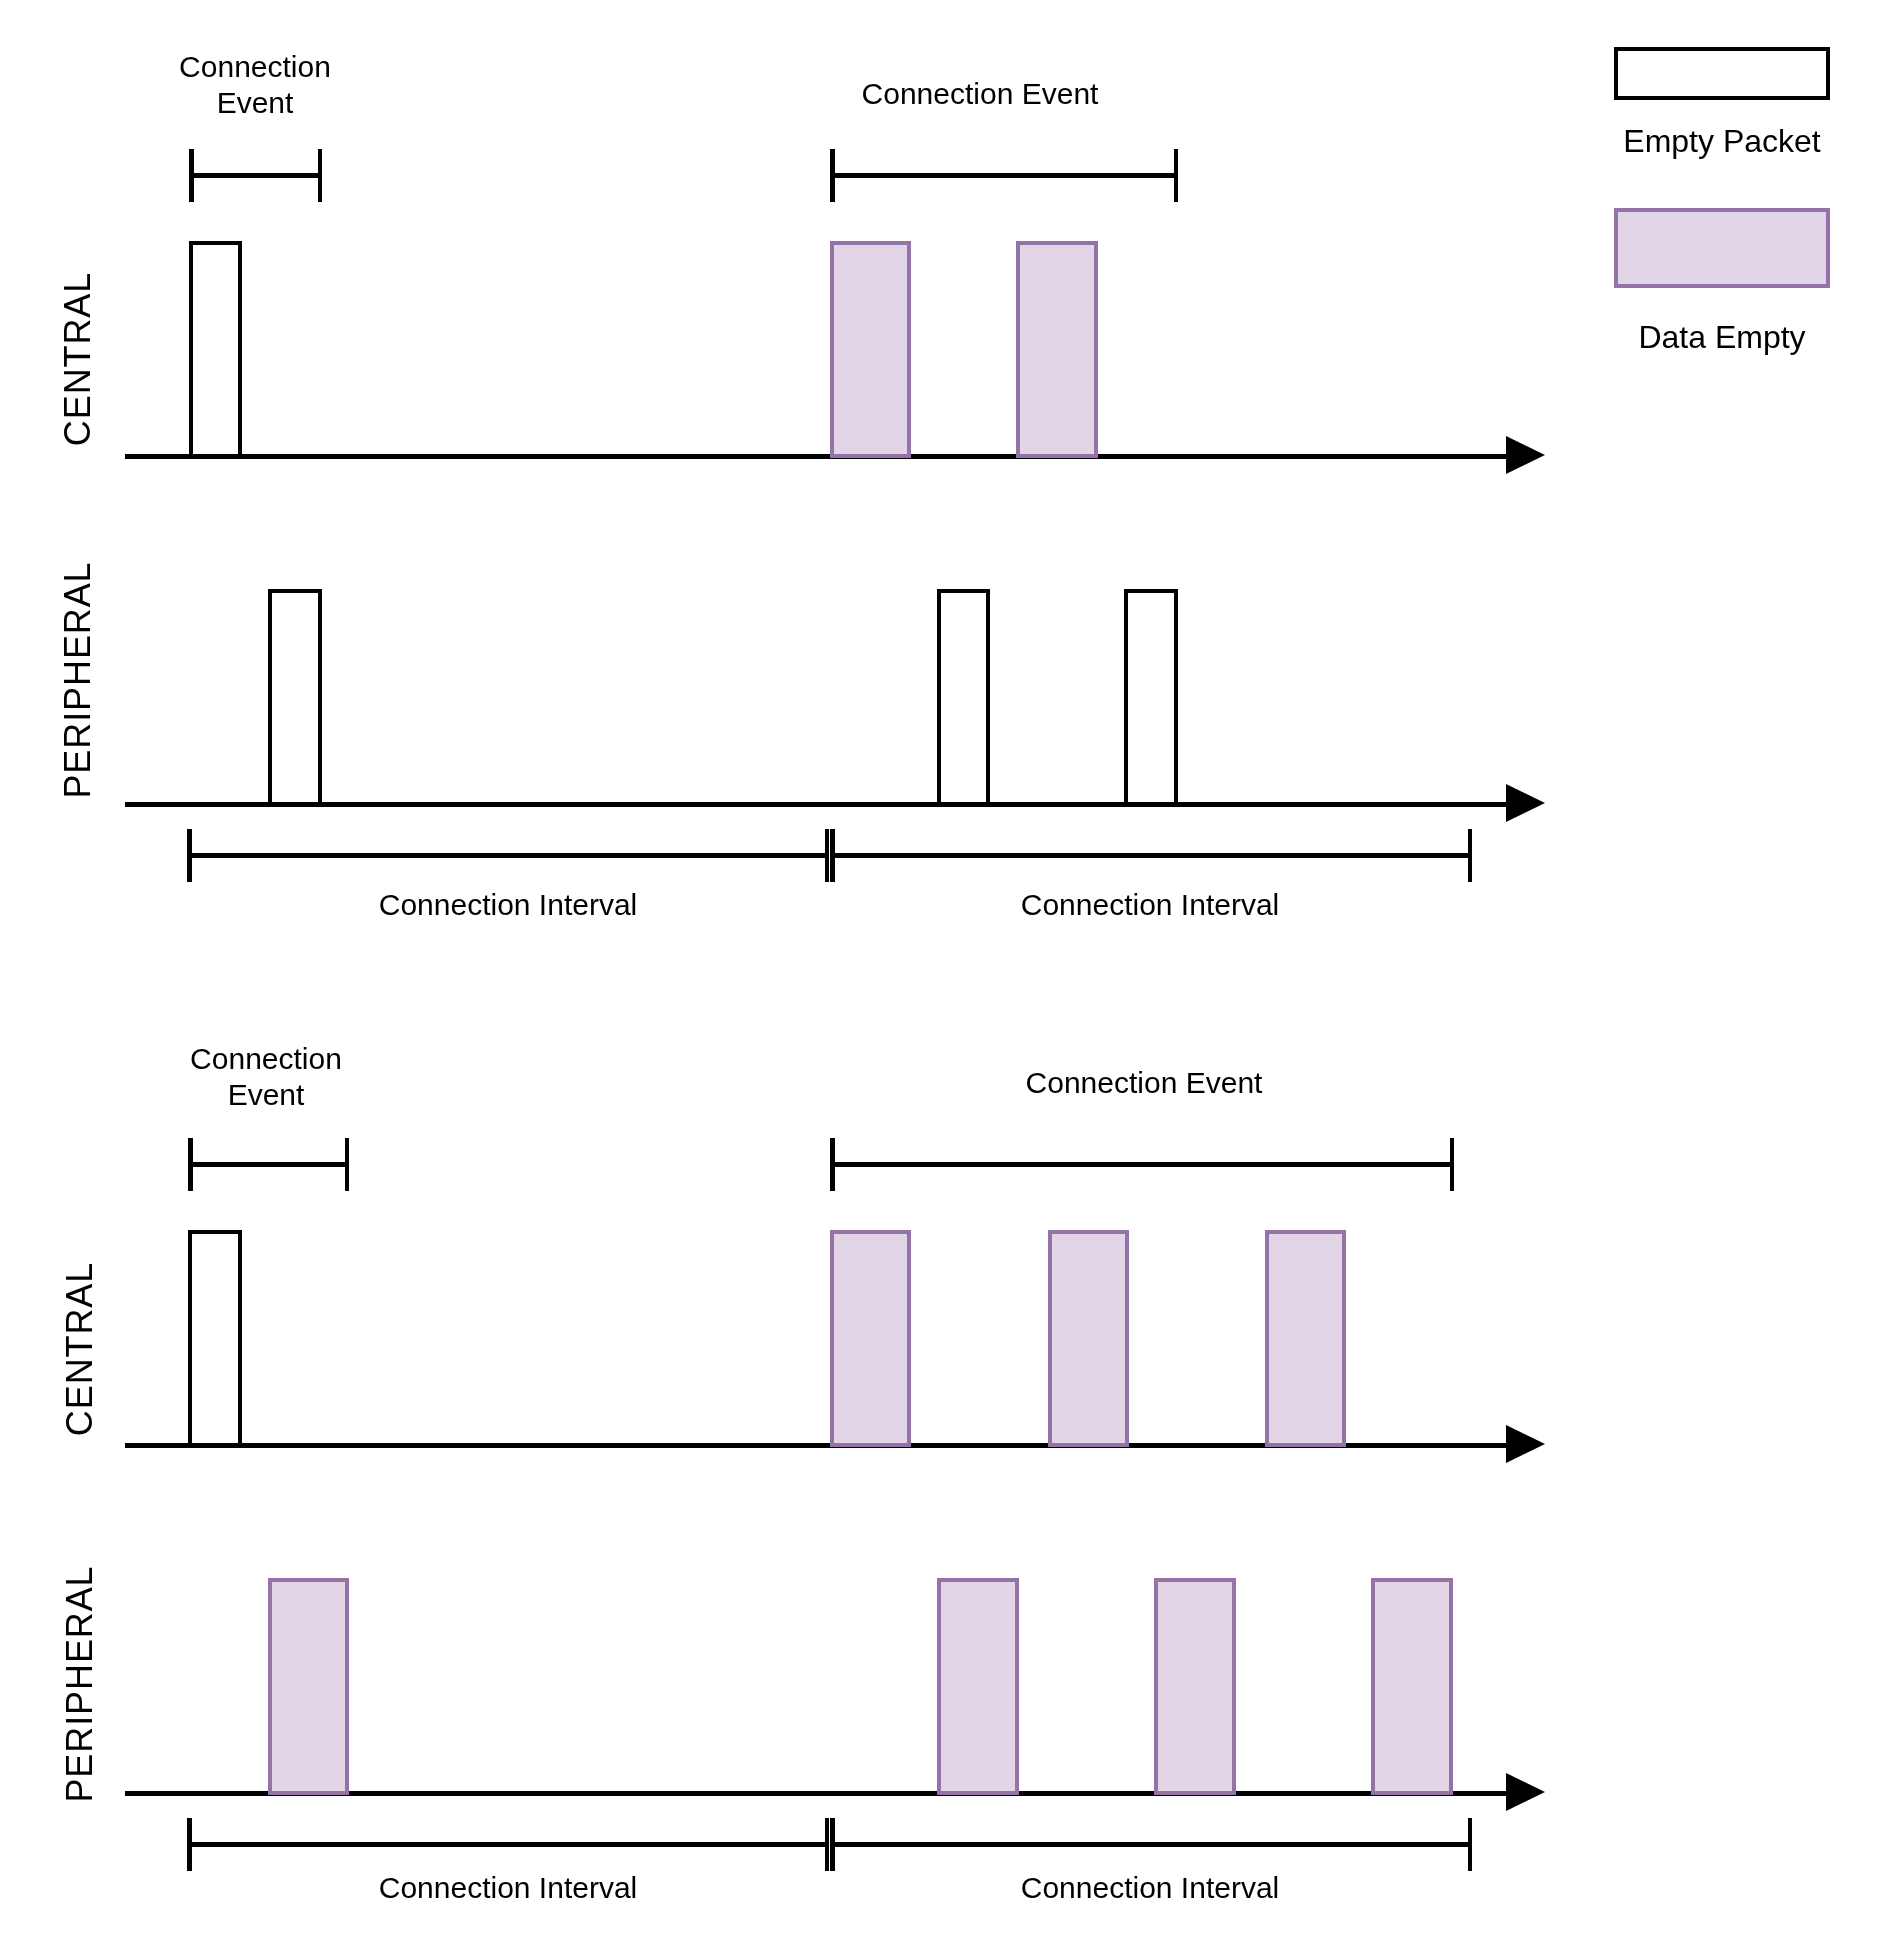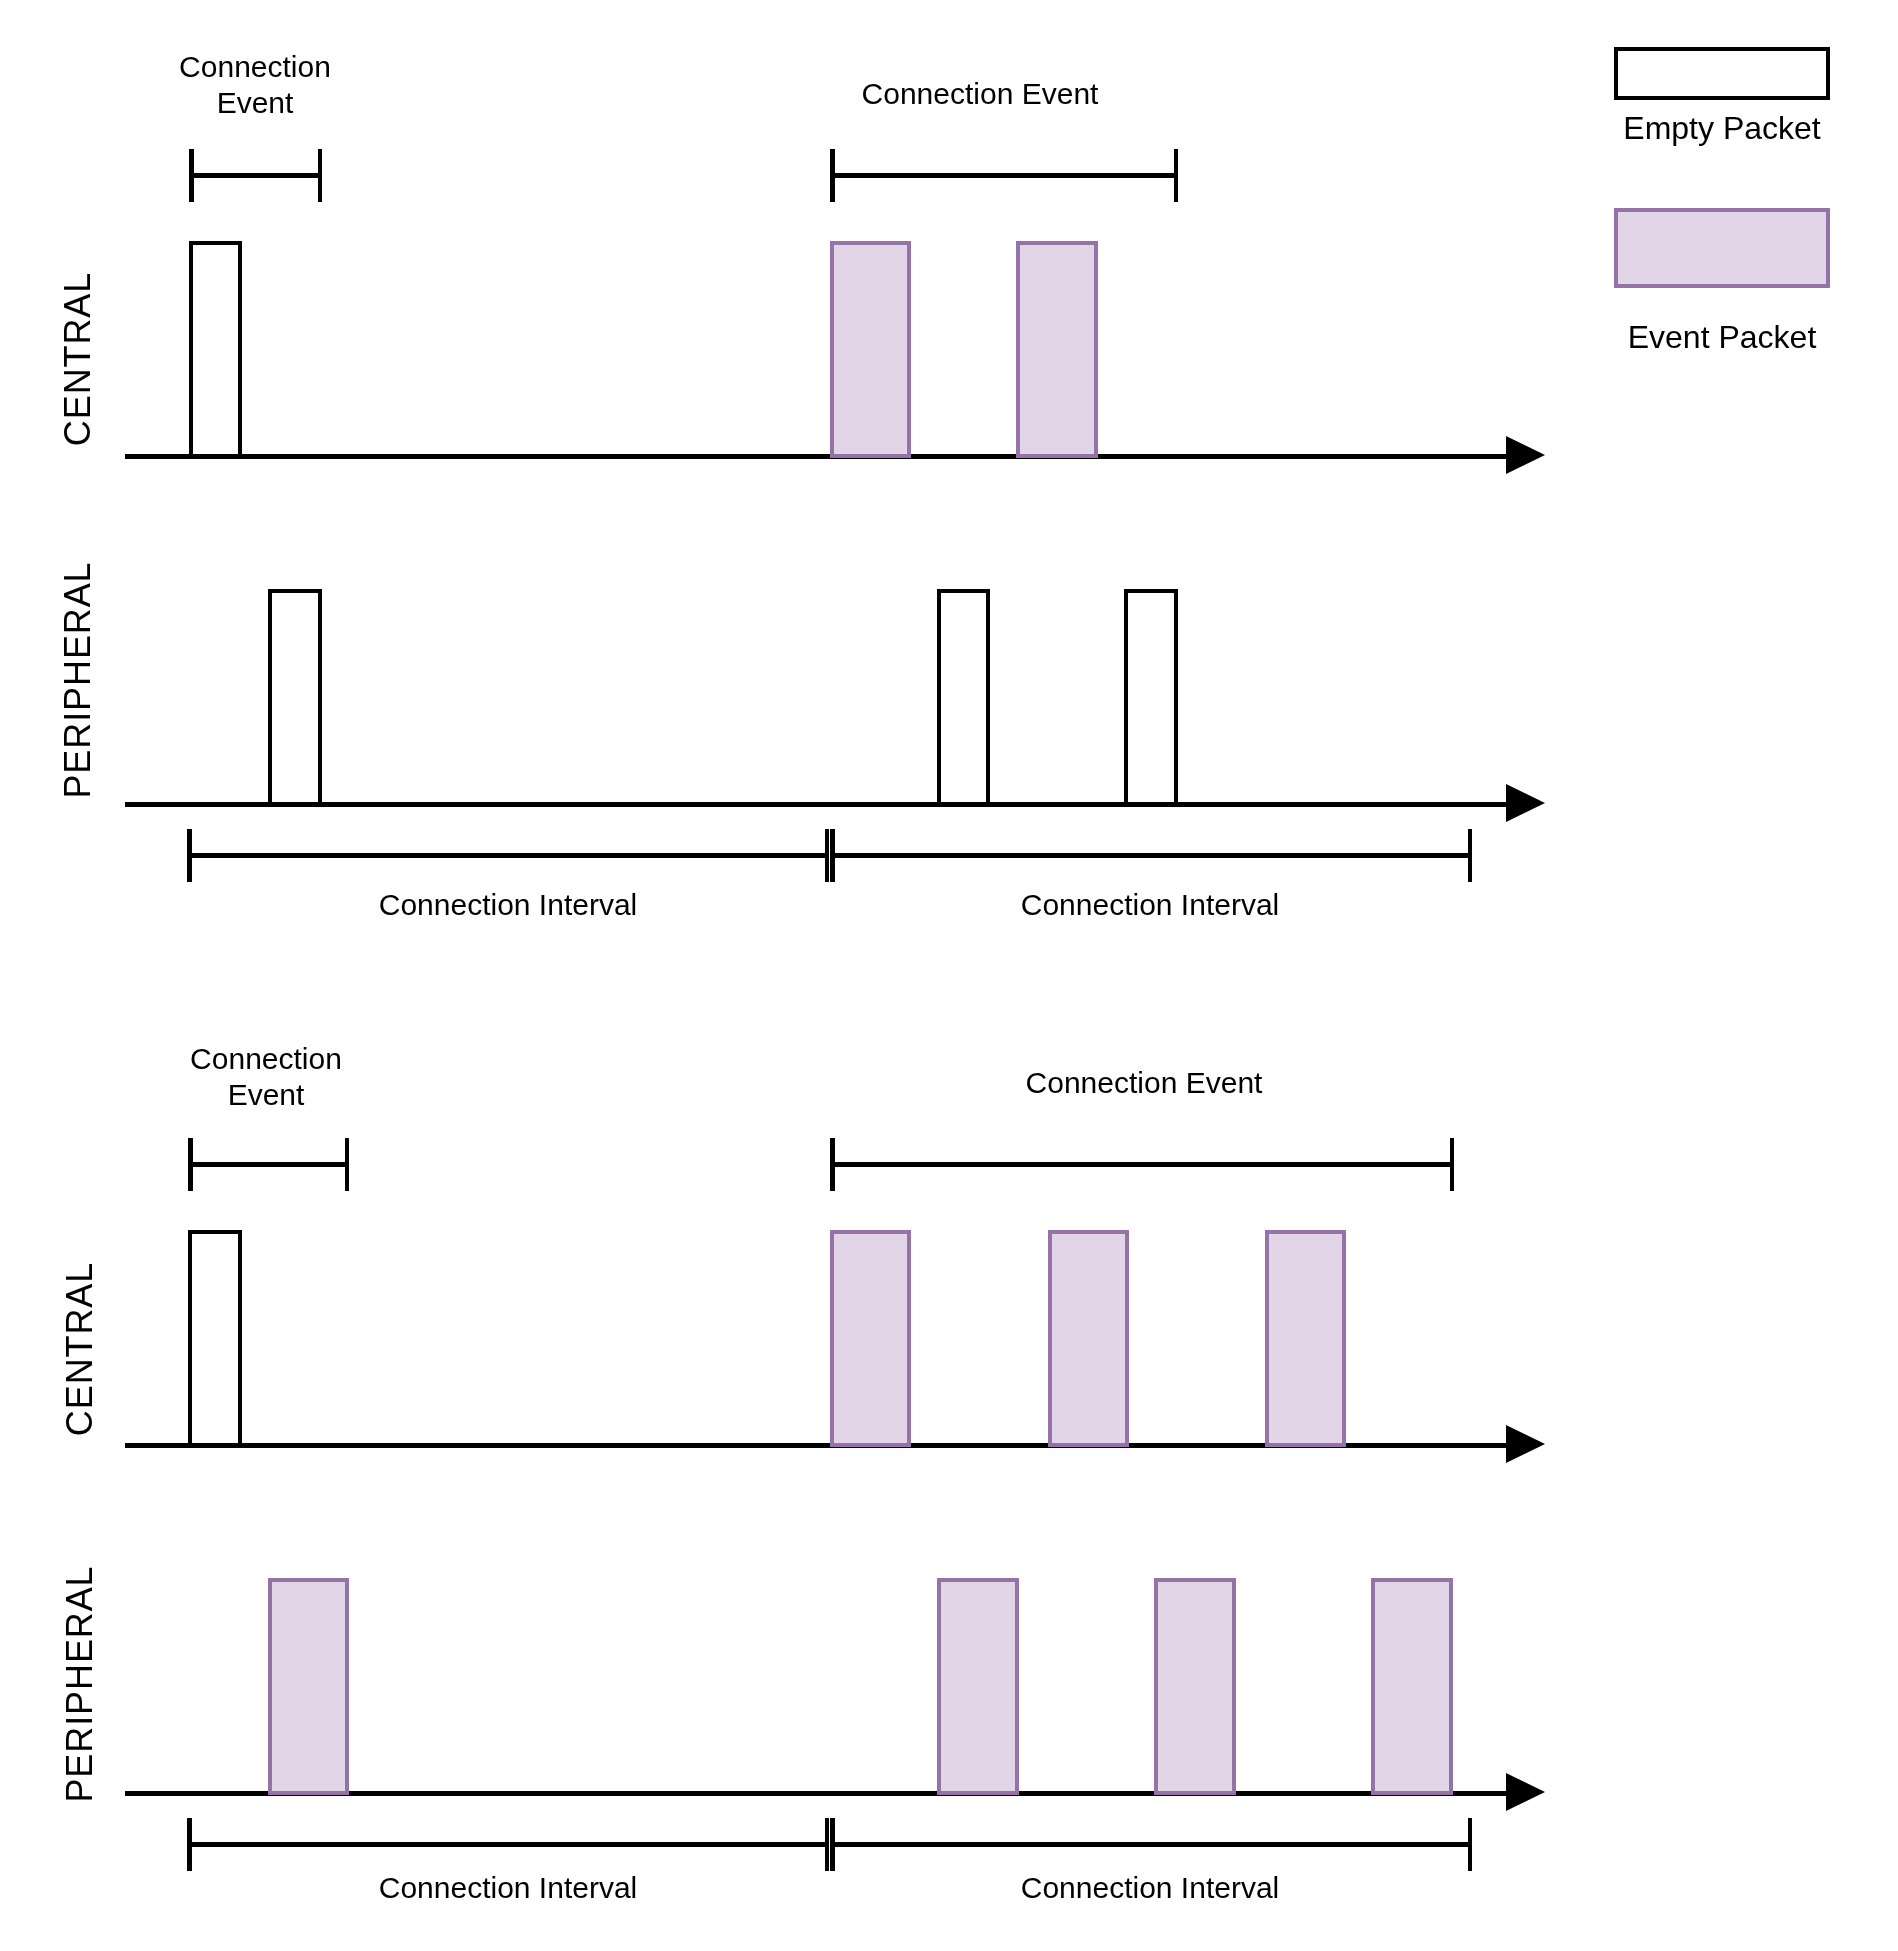--- a/index.html
+++ b/index.html
@@ -33,23 +33,23 @@
   .legend-box{position:absolute;box-sizing:border-box;background:#fff;border:4.5px solid #000;}
   .legend-box.data{background:#E1D5E7;border:4.5px solid #9673A6;}
 </style>
 </head>
 <body>
 
 <div class="canvas">
 
   <div>
     <div class="legend-box" style="left:1614px;top:47px;width:216px;height:53px"></div>
-    <div class="toplabel legendlabel" style="left:1722px;top:110px">Empty Packet</div>
+    <div class="toplabel legendlabel" style="left:1722px;top:123px">Empty Packet</div>
     <div class="legend-box data" style="left:1614px;top:208px;width:216px;height:80px"></div>
-    <div class="toplabel legendlabel" style="left:1722px;top:319px">Event Packet</div>
+    <div class="toplabel legendlabel" style="left:1722px;top:319px">Data Empty</div>
   </div>
 
   <div>
     <div class="toplabel wrap" style="left:255px;top:49px">Connection Event</div>
     <div class="bracket" style="left:189px;top:149px;width:133px">
       <div class="tick left"></div>
       <div class="tick right"></div>
       <div class="bar"></div>
     </div>
 

